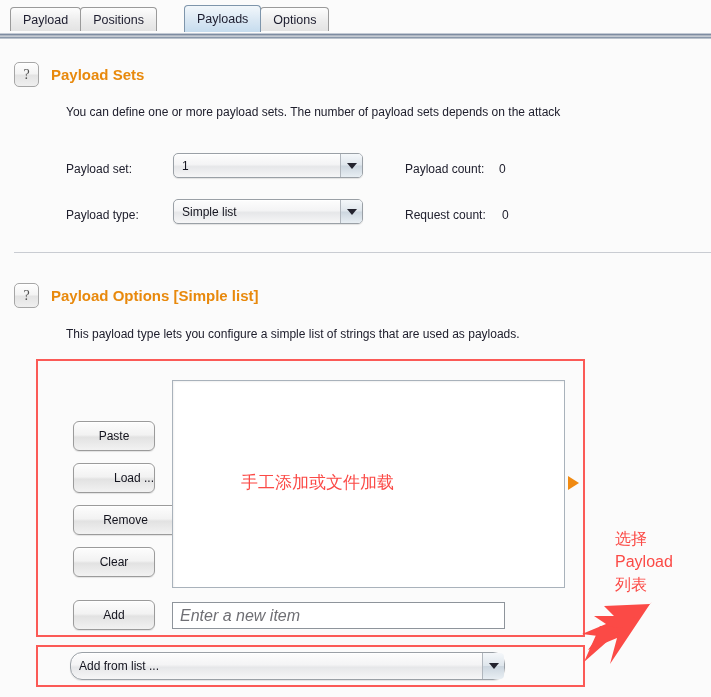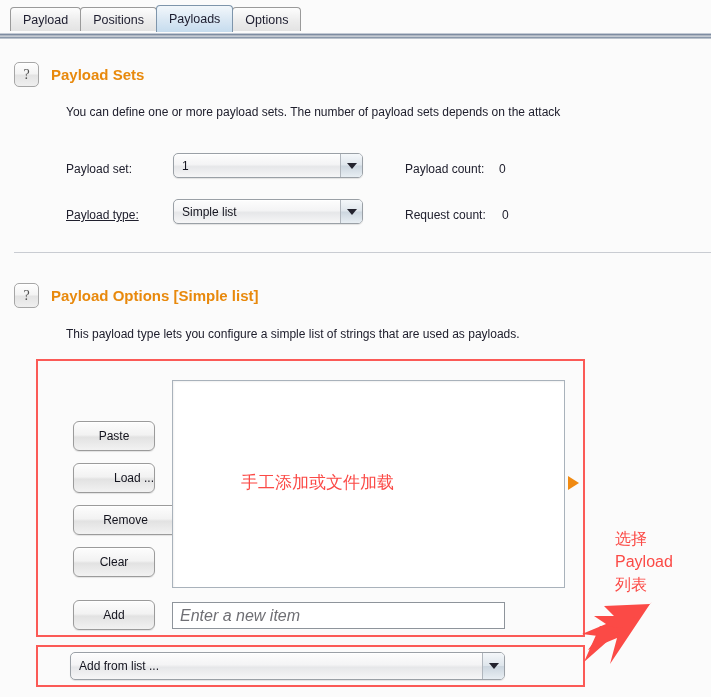--- a/index.html
+++ b/index.html
@@ -45,20 +45,21 @@
     border-radius: 4px 4px 0 0;
     background: linear-gradient(to bottom, #fdfdfd 0%, #ececec 55%, #e2e2e2 100%);
     margin-right: -1px;
     position: relative;
   }
   .tab.active {
     background: linear-gradient(to bottom, #f2f7fb 0%, #d9e7f3 55%, #c6dcee 100%);
     border-color: #7e95ab;
     z-index: 3;
     height: 27px;
+    margin-left: 28px;
   }
   .tab-underline {
     position: absolute;
     left: 0; top: 31px;
     width: 711px; height: 9px;
     background: linear-gradient(to bottom,
       #fbfbfb 0px, #fbfbfb 2px,
       #8c99ad 3px, #6f7f96 4px,
       #f0f0f0 5px,
       #9aa6b6 6px, #7b8a9e 7px,
@@ -268,21 +269,21 @@
   <div class="flabel" style="left:66px; top:122px;text-align:right;">Payload set:</div>
   <div class="combo" style="left:173px; top:113px; width:190px; height:25px;">
     <div class="combo-text">1</div>
     <div class="combo-arrowbox">
       <div class="caret"></div>
     </div>
   </div>
   <div class="flabel" style="left:405px; top:122px;">Payload count:</div>
   <div class="flabel" style="left:499px; top:122px;">0</div>
 
-  <div class="flabel" style="left:66px; top:168px;text-decoration:underline;">Payload type:</div>
+  <div class="flabel" style="left:66px; top:168px;">Payload type:</div>
   <div class="combo" style="left:173px; top:159px; width:190px; height:25px;">
     <div class="combo-text">Simple list</div>
     <div class="combo-arrowbox">
       <div class="caret"></div>
     </div>
   </div>
   <div class="flabel" style="left:405px; top:168px;">Request count:</div>
   <div class="flabel" style="left:502px; top:168px;">0</div>
 
   <div class="divider" style="top:212px;"></div>
@@ -309,21 +310,21 @@
 
   <div class="listbox" style="left:172px; top:340px; width:393px; height:208px;"></div>
 
   <div class="btn" style="left:73px; top:560px; width:82px; height:30px;">
     <span>Add</span>
   </div>
   <div class="tinput" style="left:172px; top:562px; width:333px; height:27px;">
     <span class="ph">Enter a new item</span>
   </div>
 
-  <div class="combo" style="left:70px; top:612px; width:435px; height:28px;">
+  <div class="combo" style="left:70px; top:612px; width:435px; height:28px;border-radius:12px;">
     <div class="combo-text">Add from list ...</div>
     <div class="combo-arrowbox">
       <div class="caret"></div>
     </div>
   </div>
 
   <div class="anno-box" style="left:36px; top:319px; width:549px; height:278px;"></div>
   <div class="anno-box" style="left:36px; top:605px; width:549px; height:42px;"></div>
 
   <div class="anno-text anno-cn-center" style="left:241px; top:433px;">手工添加或文件加载</div>

